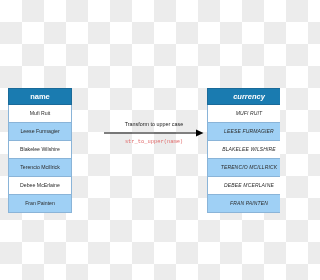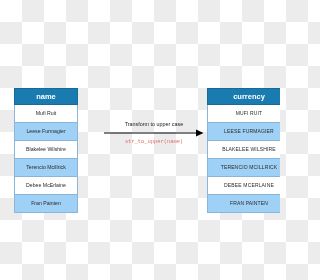--- a/index.html
+++ b/index.html
@@ -50,30 +50,30 @@
     overflow: hidden;
   }
   .tbl .cell.odd  { background: #ffffff; }
   .tbl .cell.even { background: #9fd0f5; }
 
   
   #table-source {
     left: 8px;
     top: 88px;
     width: 64px;
-    margin-left: 6px;
   }
   #table-source .hdr  { font-size: 7.5px; height: 13px; }
   #table-source .cell { font-size: 5.2px; height: 15px; }
 
   
   #table-target {
     left: 207px;
     top: 88px;
     width: 84px;
+    font-style: italic;
   }
   #table-target .hdr  { font-size: 7.5px; height: 13px; }
   #table-target .cell { font-size: 5.0px; height: 15px; letter-spacing: 0.15px; }
 
   .cellbox {
     display: flex;
     align-items: center;
     justify-content: center;
     height: 100%;
   }

